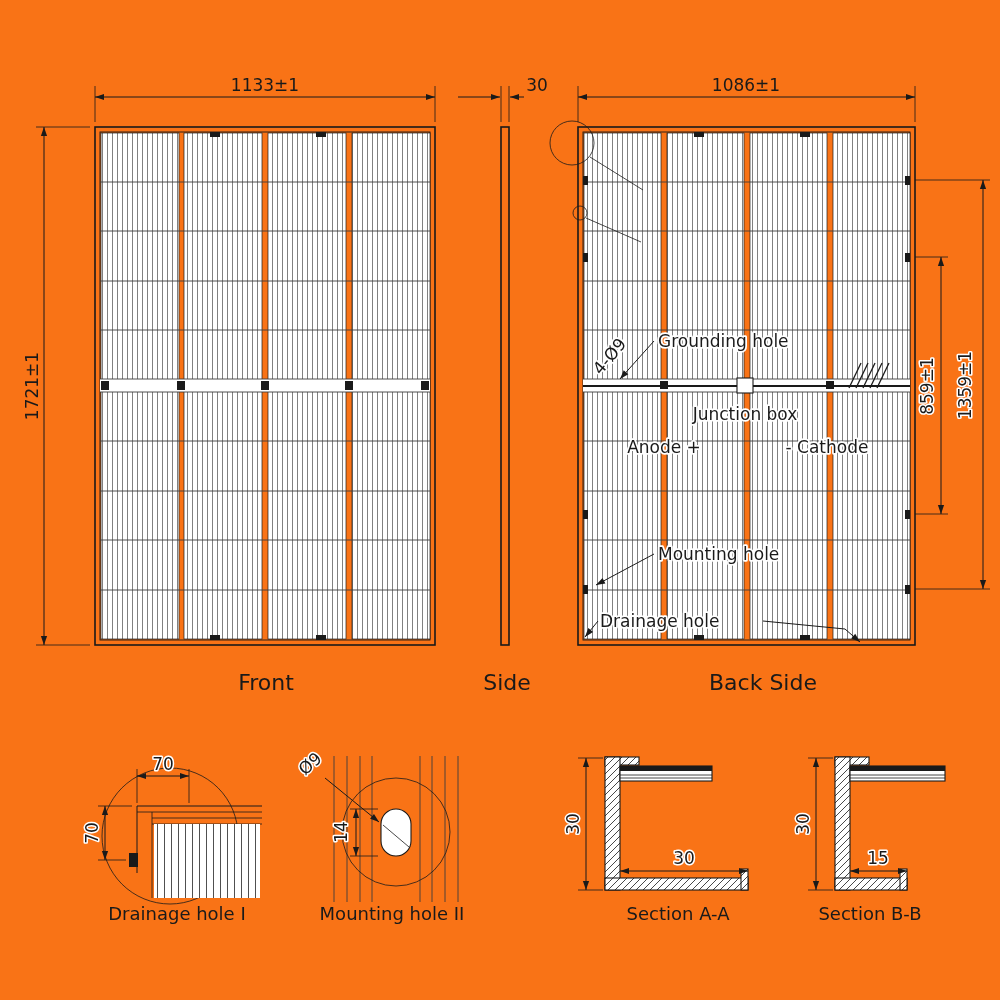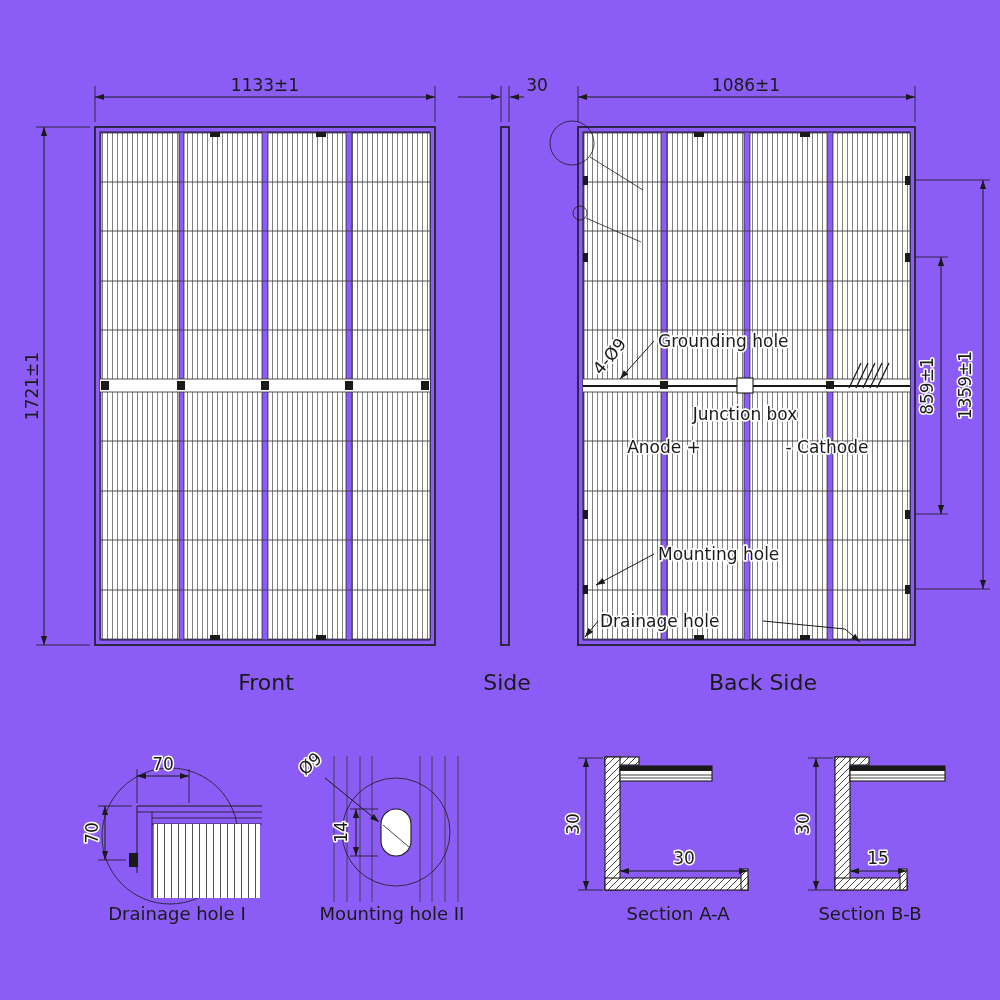--- a/index.html
+++ b/index.html
@@ -1,16 +1,16 @@
 <!DOCTYPE html>
 <html><head>
 <meta charset="utf-8">
 <style>
   html,body{margin:0;padding:0;background:#ffffff;}
-  .canvas{width:1000px;height:1000px;background:#8b5cf6;position:relative;overflow:hidden;}
+  .canvas{width:1000px;height:1000px;background:#f97316;position:relative;overflow:hidden;}
   svg{display:block;}
   svg text{font-family:"DejaVu Sans","Liberation Sans",sans-serif;fill:#1a1a1a;}
   .t-dim{font-size:17px;}
   .t-view{font-size:22px;}
   .t-detail{font-size:18px;}
   .t-annot{font-size:17px;paint-order:stroke;stroke:#ffffff;stroke-width:3.5px;stroke-linejoin:round;}
   .halo{paint-order:stroke;stroke:#ffffff;stroke-width:3px;stroke-linejoin:round;}
   .ln{stroke:#1a1a1a;fill:none;stroke-width:1;}
   .ln-thin{stroke:#1a1a1a;fill:none;stroke-width:0.8;}
   .ln-med{stroke:#1a1a1a;fill:none;stroke-width:1.3;}

